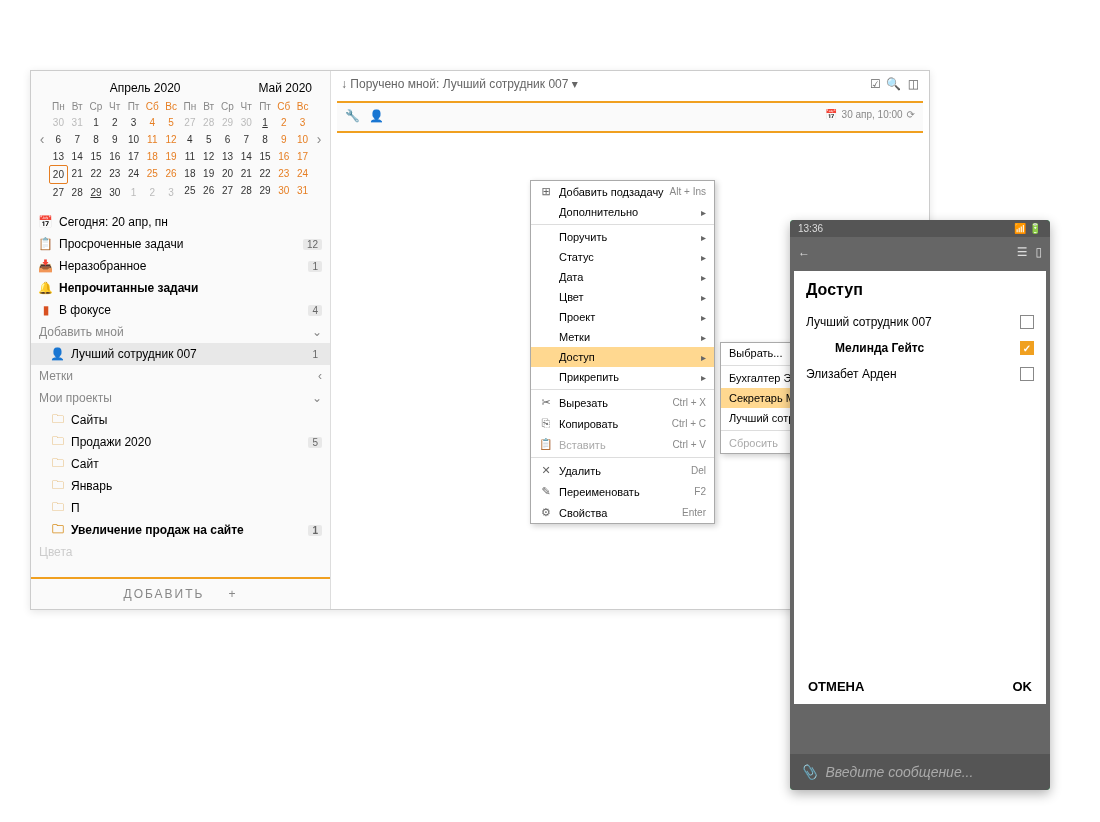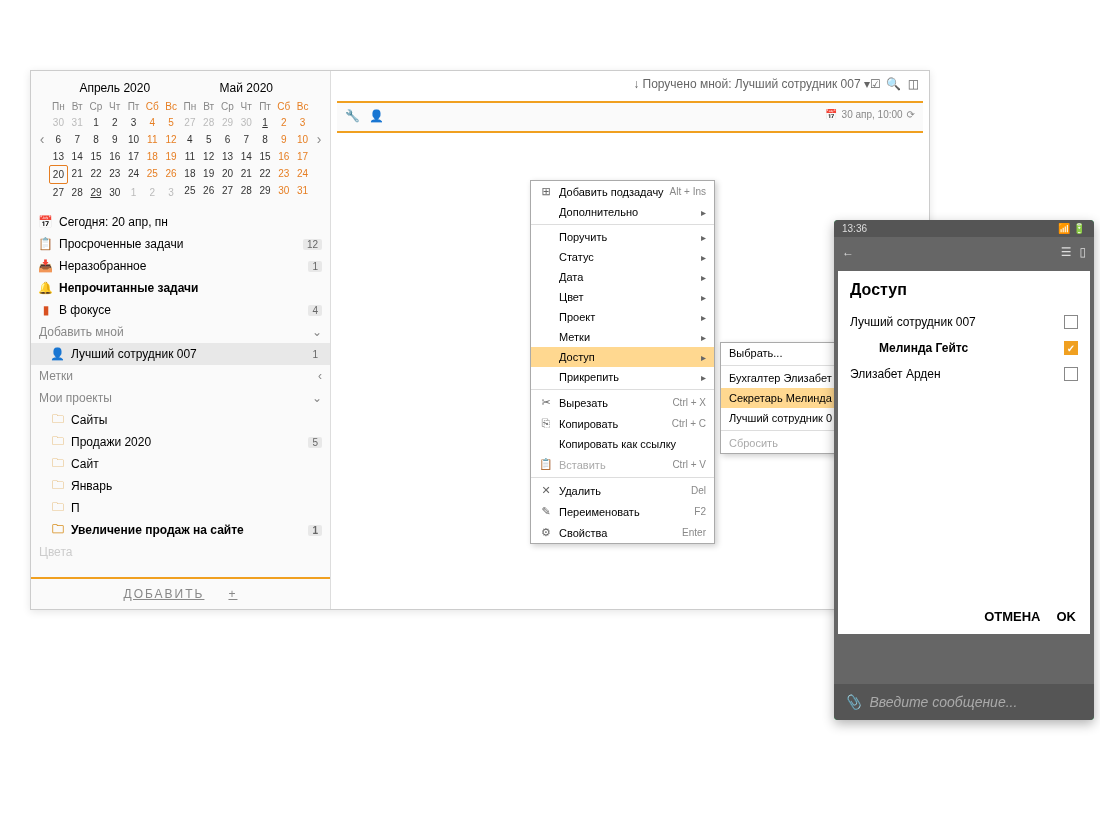--- a/index.html
+++ b/index.html
@@ -3,75 +3,75 @@
 <meta charset="utf-8">
 <style>
 * { box-sizing: border-box; margin: 0; padding: 0; }
 body { font-family: Arial, sans-serif; font-size: 12px; background: #fff; width: 1100px; height: 822px; position: relative; }
 .main-window { position: absolute; left: 30px; top: 70px; width: 900px; height: 540px; background: #fff; border: 1px solid #ccc; display: flex; box-shadow: 0 2px 8px rgba(0,0,0,.1); }
 .sidebar { width: 300px; background: #fafafa; border-right: 1px solid #ddd; display: flex; flex-direction: column; }
 .cal-header { display: flex; align-items: center; padding: 6px 4px; }
 .cal-nav { width: 14px; text-align: center; cursor: pointer; color: #888; font-size: 14px; }
 .cal-pair { display: flex; flex: 1; }
 .cal { flex: 1; font-size: 10px; }
-.cal-title { text-align: center; padding: 4px 0; font-size: 12px; }
+.cal-title { text-align: right; padding: 4px 0; font-size: 12px; }
 .cal-grid { display: grid; grid-template-columns: repeat(7, 1fr); text-align: center; }
 .cal-dh { color: #888; padding: 2px 0; }
 .cal-dh.we { color: #e67e22; }
 .cal-d { padding: 3px 0; color: #333; }
 .cal-d.om { color: #bbb; }
 .cal-d.we { color: #e67e22; }
 .cal-d.today { border: 1px solid #e67e22; border-radius: 2px; }
 .cal-d.ul { text-decoration: underline; }
 .nav-list { padding: 4px 0; }
 .nav-item { display: flex; align-items: center; padding: 4px 8px; gap: 6px; cursor: pointer; }
 .nav-item.selected { background: #e8e8e8; }
 .nav-item.bold { font-weight: bold; }
 .nav-item.sub { padding-left: 20px; }
 .nav-ic { width: 14px; height: 14px; display: inline-flex; align-items: center; justify-content: center; }
 .nav-label { flex: 1; }
 .nav-badge { background: #e8e8e8; border-radius: 2px; padding: 0 4px; font-size: 10px; color: #666; }
 .nav-section { display: flex; align-items: center; padding: 4px 8px; color: #888; cursor: pointer; }
 .nav-section .chev { margin-left: auto; }
-.add-bar { border-top: 2px solid #f0a020; padding: 8px; text-align: center; color: #888; letter-spacing: 2px; cursor: pointer; display: flex; align-items: center; justify-content: center; gap: 24px; margin-top: auto; text-decoration: underline; }
+.add-bar { border-top: 2px solid #f0a020; padding: 8px; text-align: center; color: #888; letter-spacing: 2px; cursor: pointer; display: flex; align-items: center; justify-content: center; gap: 24px; margin-top: auto; }
 .content { flex: 1; display: flex; flex-direction: column; background: #fff; }
 .content-header { display: flex; align-items: center; padding: 6px 10px; color: #666; }
-.content-title { flex: 1; text-align: right; font-size: 12px; }
+.content-title { flex: 1; text-align: left; font-size: 12px; }
 .content-icons { display: flex; gap: 6px; }
 .add-task-bar { background: #888; color: #ddd; padding: 8px 10px; font-style: italic; font-size: 11px; margin: 0 6px; }
 .task-card { margin: 4px 6px 0 6px; border-top: 2px solid #f0a020; background: #fafafa; padding: 6px 8px; display: flex; gap: 8px; position: relative; }
 .task-ic { width: 16px; height: 16px; }
 .task-body { flex: 1; }
 .task-title { font-size: 12px; padding-bottom: 4px; }
 .task-meta { font-size: 10px; color: #888; text-align: right; display: flex; align-items: center; justify-content: flex-end; gap: 4px; }
 .task-divider { border-top: 2px solid #f0a020; margin: 0 6px; }
 .ctx-menu { position: absolute; background: #fff; border: 1px solid #aaa; box-shadow: 2px 2px 6px rgba(0,0,0,.2); font-size: 11px; min-width: 160px; }
 .ctx-item { display: flex; align-items: center; padding: 4px 8px; gap: 6px; cursor: pointer; }
 .ctx-item.hl { background: #ffd890; }
 .ctx-item.disabled { color: #aaa; }
 .ctx-ic { width: 14px; display: inline-flex; justify-content: center; color: #666; }
 .ctx-label { flex: 1; }
 .ctx-sc { color: #888; font-size: 10px; }
 .ctx-arrow { color: #666; font-size: 10px; }
 .ctx-sep { border-top: 1px solid #ddd; margin: 2px 0; }
 .menu1 { left: 530px; top: 180px; }
 .menu2 { left: 720px; top: 342px; min-width: 120px; }
-.phone { position: absolute; left: 834px; top: 220px; width: 260px; height: 500px; background: #22c55e; border-radius: 4px; box-shadow: 0 4px 12px rgba(0,0,0,.3); overflow: hidden; display: flex; flex-direction: column; }
+.phone { position: absolute; left: 790px; top: 220px; width: 260px; height: 570px; background: #22c55e; border-radius: 4px; box-shadow: 0 4px 12px rgba(0,0,0,.3); overflow: hidden; display: flex; flex-direction: column; }
 .phone-status { background: #555; color: #ddd; font-size: 10px; padding: 3px 8px; display: flex; justify-content: space-between; }
 .phone-header { background: #666; color: #ddd; padding: 8px; display: flex; align-items: center; gap: 8px; }
 .phone-body { flex: 1; background: #666; position: relative; }
 .modal { position: absolute; top: 4px; left: 4px; right: 4px; bottom: 50px; background: #fff; display: flex; flex-direction: column; }
 .modal-title { font-weight: bold; font-size: 16px; padding: 10px 12px; }
 .modal-list { flex: 1; }
 .modal-item { display: flex; align-items: center; padding: 6px 12px; font-size: 12px; }
 .modal-item.bold { font-weight: bold; margin-left: 29px; }
 .modal-item .lbl { flex: 1; }
 .chk { width: 14px; height: 14px; border: 1px solid #888; display: inline-flex; align-items: center; justify-content: center; }
 .chk.checked { background: #f0a020; border-color: #f0a020; color: #fff; font-size: 10px; }
-.modal-actions { display: flex; justify-content: flex-end; gap: 16px; padding: 10px 14px; font-weight: bold; font-size: 13px; }
+.modal-actions { display: flex; justify-content: space-between; gap: 16px; padding: 10px 14px; font-weight: bold; font-size: 13px; }
 .phone-input { background: #555; color: #aaa; padding: 10px; font-size: 14px; font-style: italic; display: flex; align-items: center; gap: 8px; }
 .folder-ic { color: #d89020; }
 </style>
 </head>
 <body>
 
 <div class="main-window">
   <div class="sidebar">
     <div class="cal-header">
       <div class="cal-nav">‹</div>
@@ -335,24 +335,20 @@
   <div class="ctx-item">
       <span class="ctx-ic">✂</span>
       <span class="ctx-label">Вырезать</span>
       <span class="ctx-sc">Ctrl + X</span>
     </div>
   <div class="ctx-item">
       <span class="ctx-ic">⎘</span>
       <span class="ctx-label">Копировать</span>
       <span class="ctx-sc">Ctrl + C</span>
     </div>
-  <div class="ctx-item">
-      <span class="ctx-ic"></span>
-      <span class="ctx-label">Копировать как ссылку</span>
-    </div>
   <div class="ctx-item disabled">
       <span class="ctx-ic">📋</span>
       <span class="ctx-label">Вставить</span>
       <span class="ctx-sc">Ctrl + V</span>
     </div>
   <div class="ctx-sep"></div>
   <div class="ctx-item">
       <span class="ctx-ic">✕</span>
       <span class="ctx-label">Удалить</span>
       <span class="ctx-sc">Del</span>

